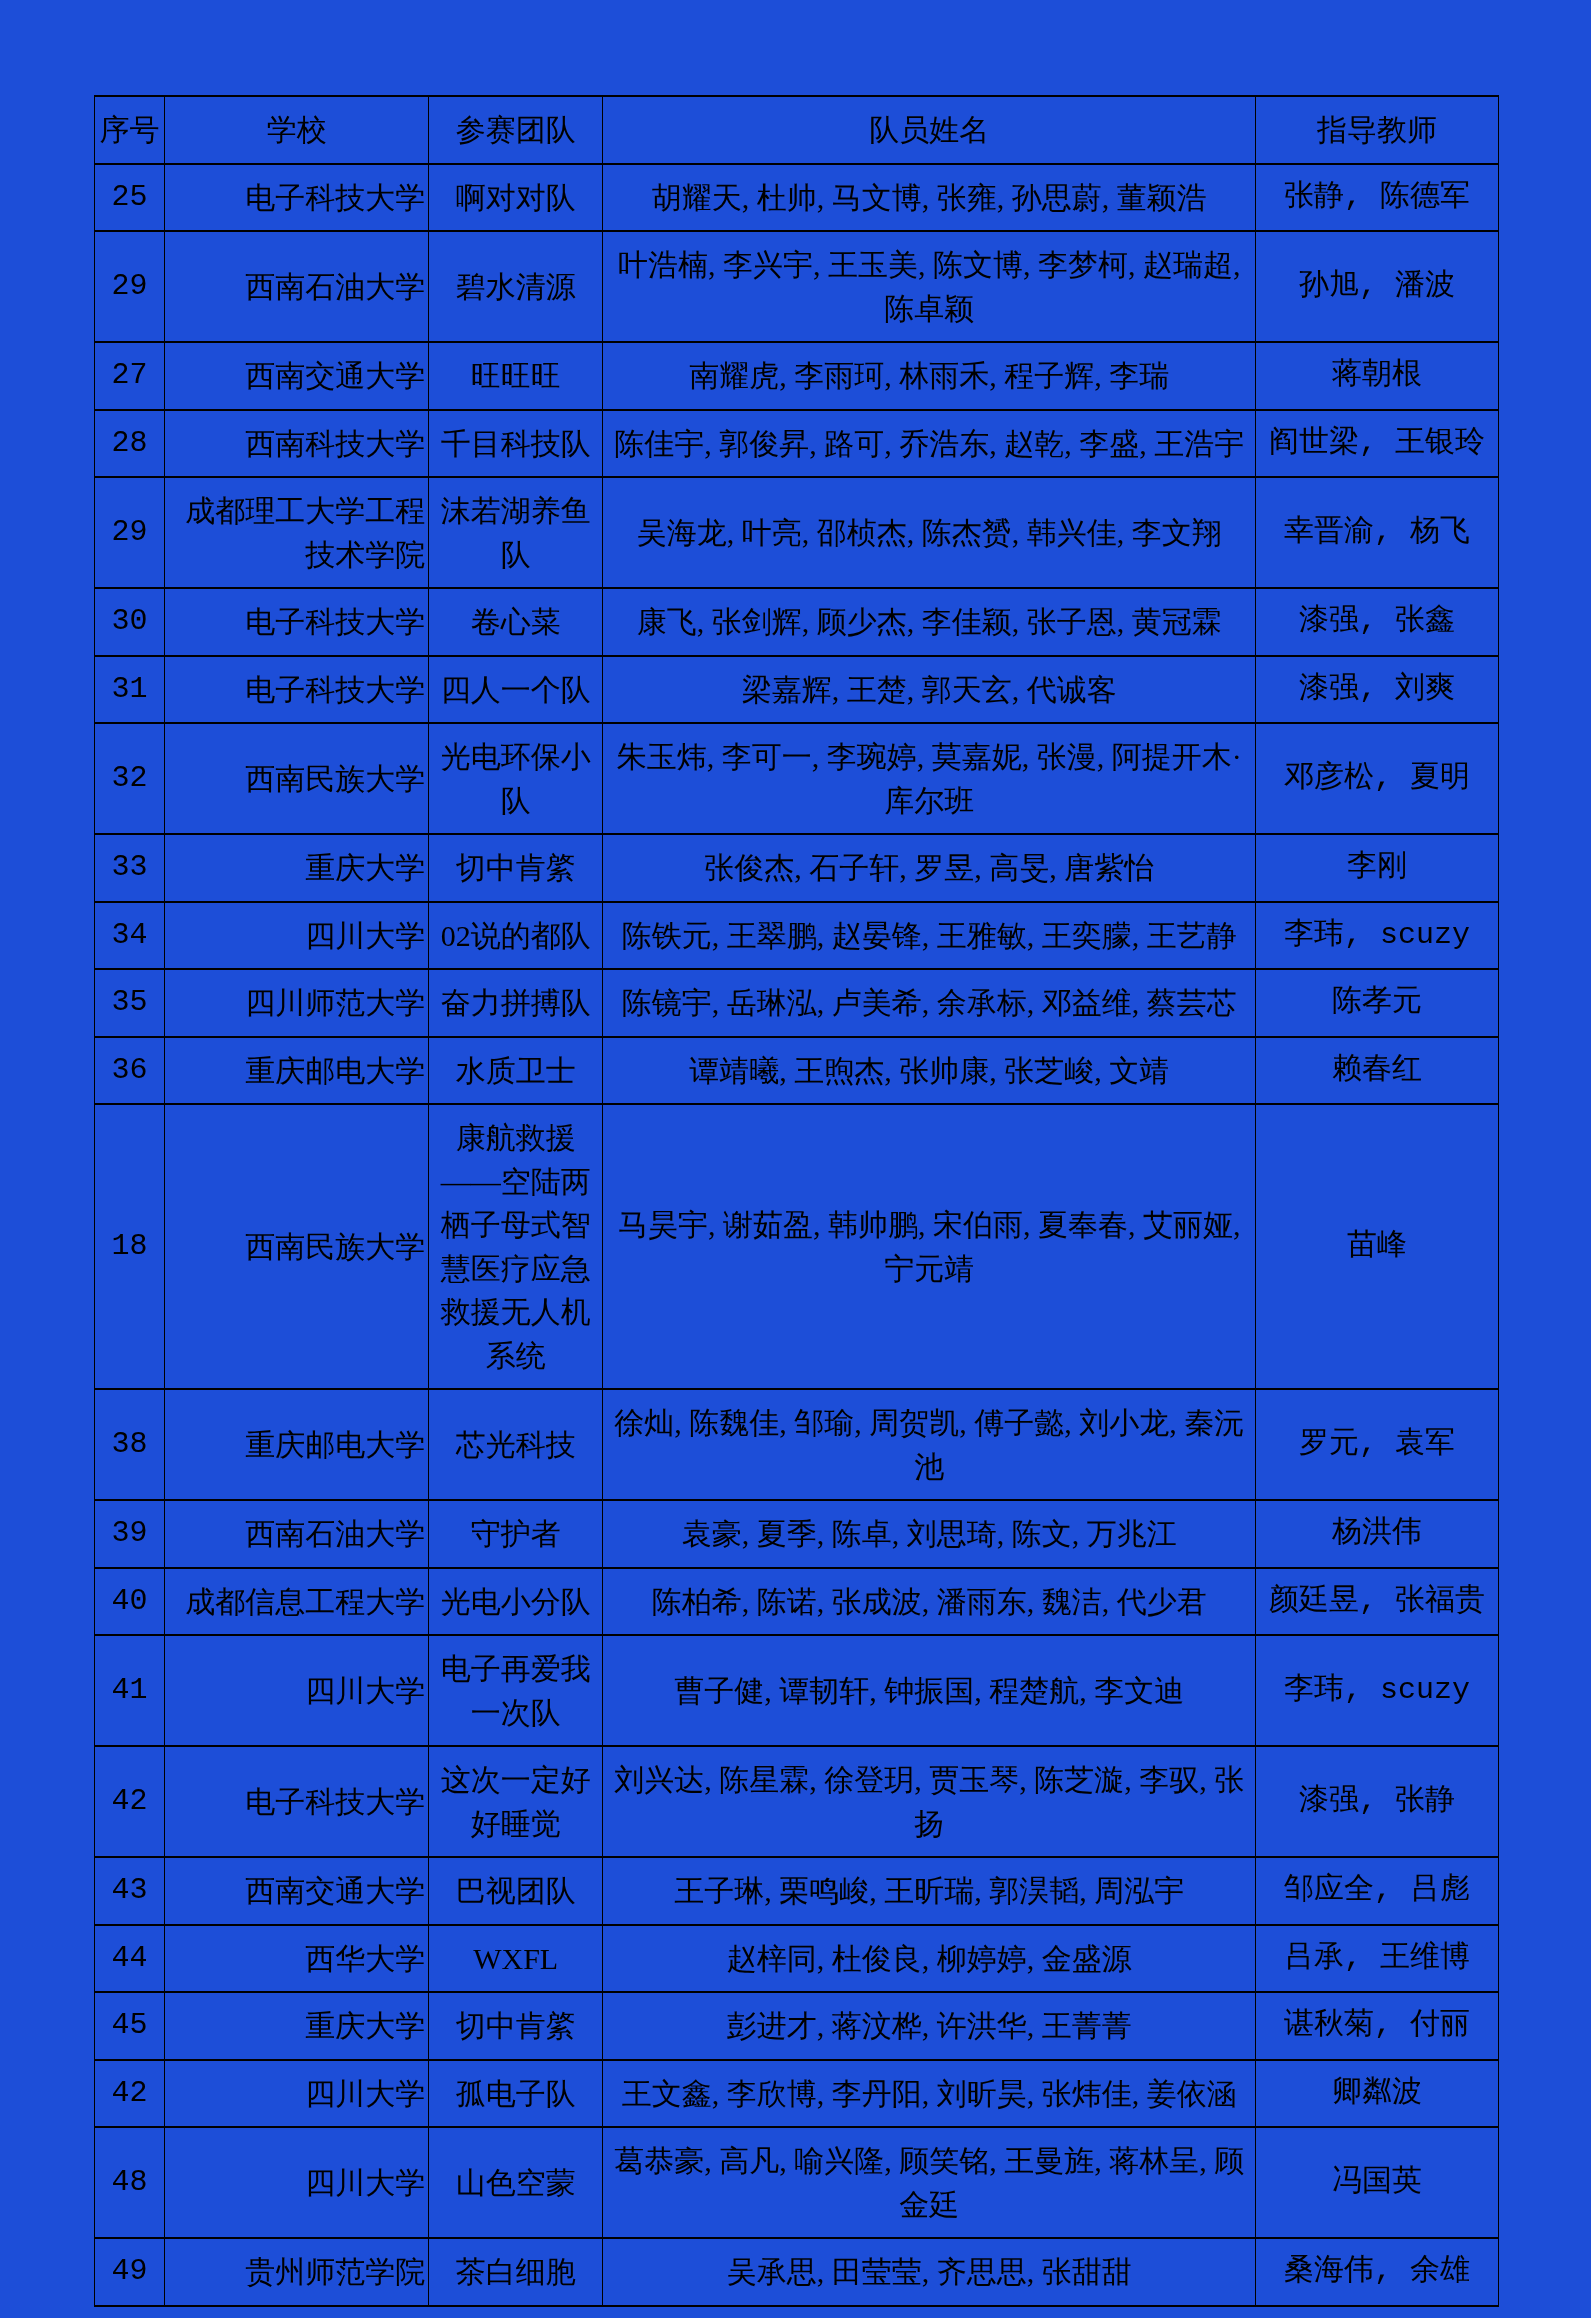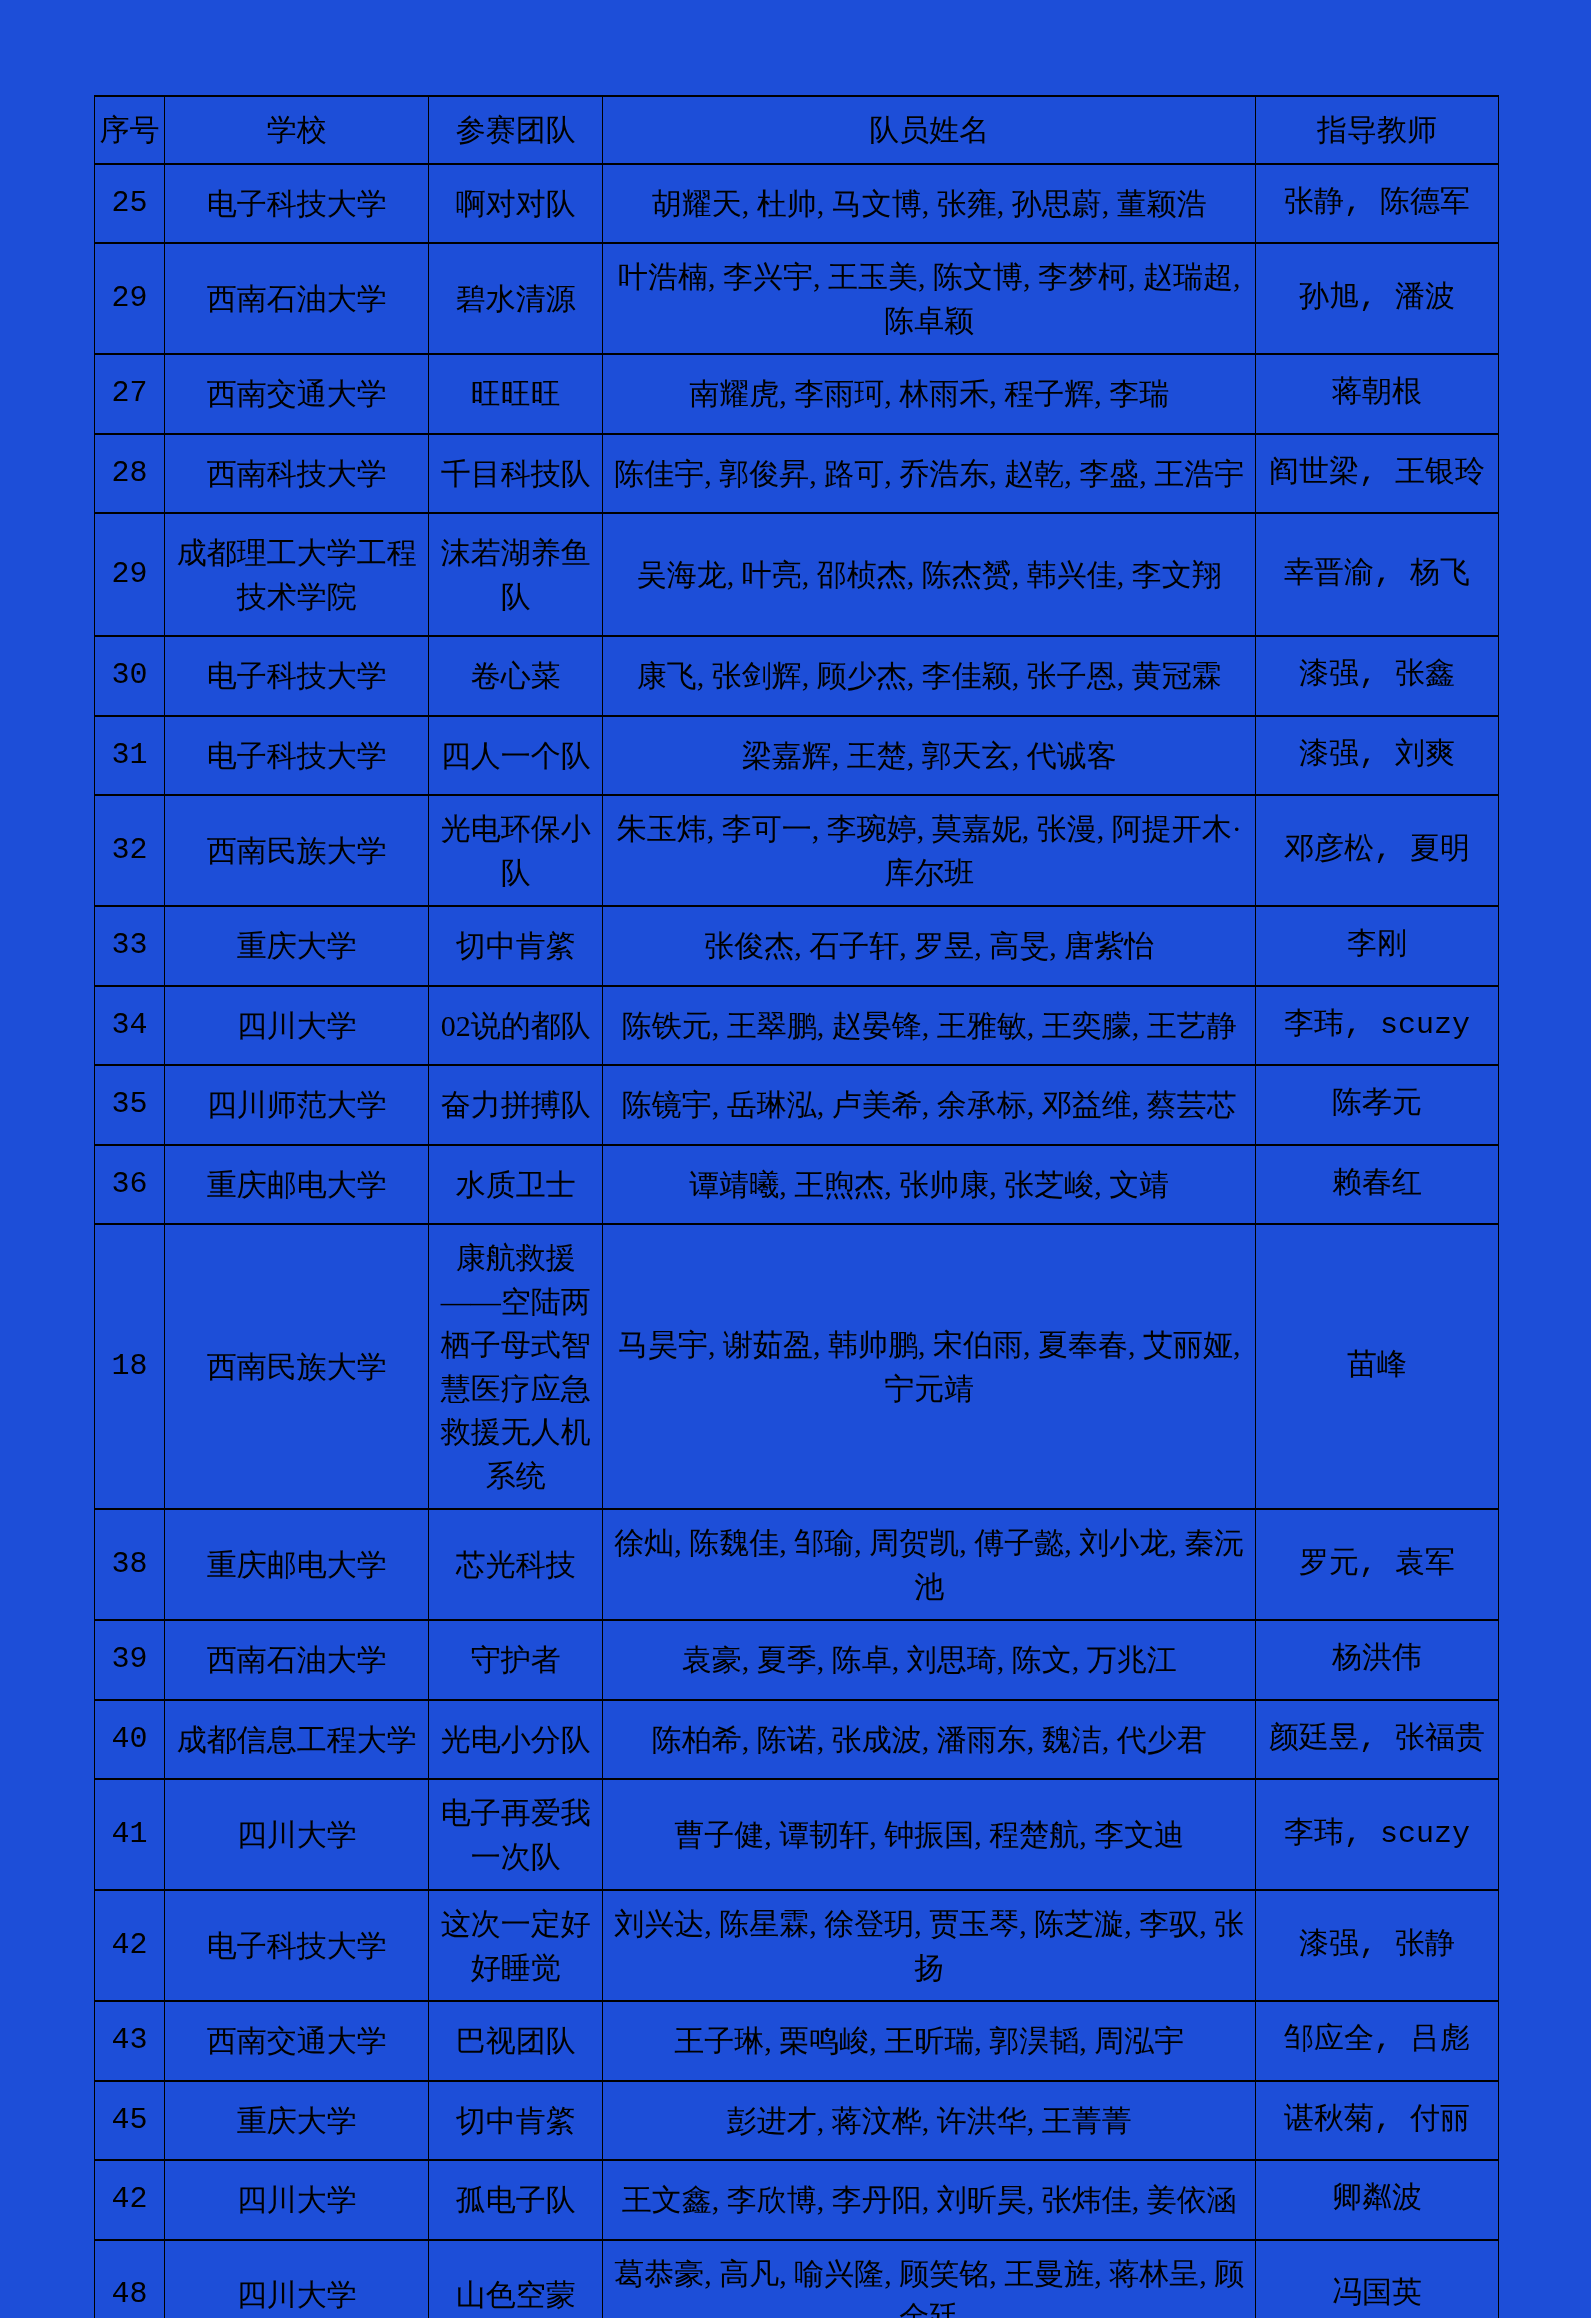--- a/index.html
+++ b/index.html
@@ -29,21 +29,21 @@
     vertical-align: middle;
     font-size: 30px;
     line-height: 1.45;
     font-weight: normal;
     padding: 11px 4.4px;
     word-break: break-word;
     overflow-wrap: break-word;
   }
   table.roster th.col-no { word-break: break-all; padding: 11px 1.5px; }
   table.roster td.col-no { font-family: Liberation Mono, monospace; }
-  table.roster td.col-school { padding: 17px 3px; }
+  table.roster td.col-school { padding: 11px 3px; text-align: right; }
   table.roster td.col-team { padding: 11px 3.7px; }
   table.roster td.col-members { padding: 11px 6px; }
   table.roster td.col-teachers { padding: 11px 3px; font-family: Liberation Mono, monospace; }
 </style>
 </head>
 <body>
 
 <div class="page">
   <table class="roster">
     <colgroup>
@@ -190,20 +190,27 @@
           <td class="col-teachers">漆强, 张静</td>
         </tr>
         <tr>
           <td class="col-no">43</td>
           <td class="col-school">西南交通大学</td>
           <td class="col-team">巴视团队</td>
           <td class="col-members">王子琳, 栗鸣峻, 王昕瑞, 郭淏韬, 周泓宇</td>
           <td class="col-teachers">邹应全, 吕彪</td>
         </tr>
         <tr>
+          <td class="col-no">44</td>
+          <td class="col-school">西华大学</td>
+          <td class="col-team">WXFL</td>
+          <td class="col-members">赵梓同, 杜俊良, 柳婷婷, 金盛源</td>
+          <td class="col-teachers">吕承, 王维博</td>
+        </tr>
+        <tr>
           <td class="col-no">45</td>
           <td class="col-school">重庆大学</td>
           <td class="col-team">切中肯綮</td>
           <td class="col-members">彭进才, 蒋汶桦, 许洪华, 王菁菁</td>
           <td class="col-teachers">谌秋菊, 付丽</td>
         </tr>
         <tr>
           <td class="col-no">42</td>
           <td class="col-school">四川大学</td>
           <td class="col-team">孤电子队</td>

